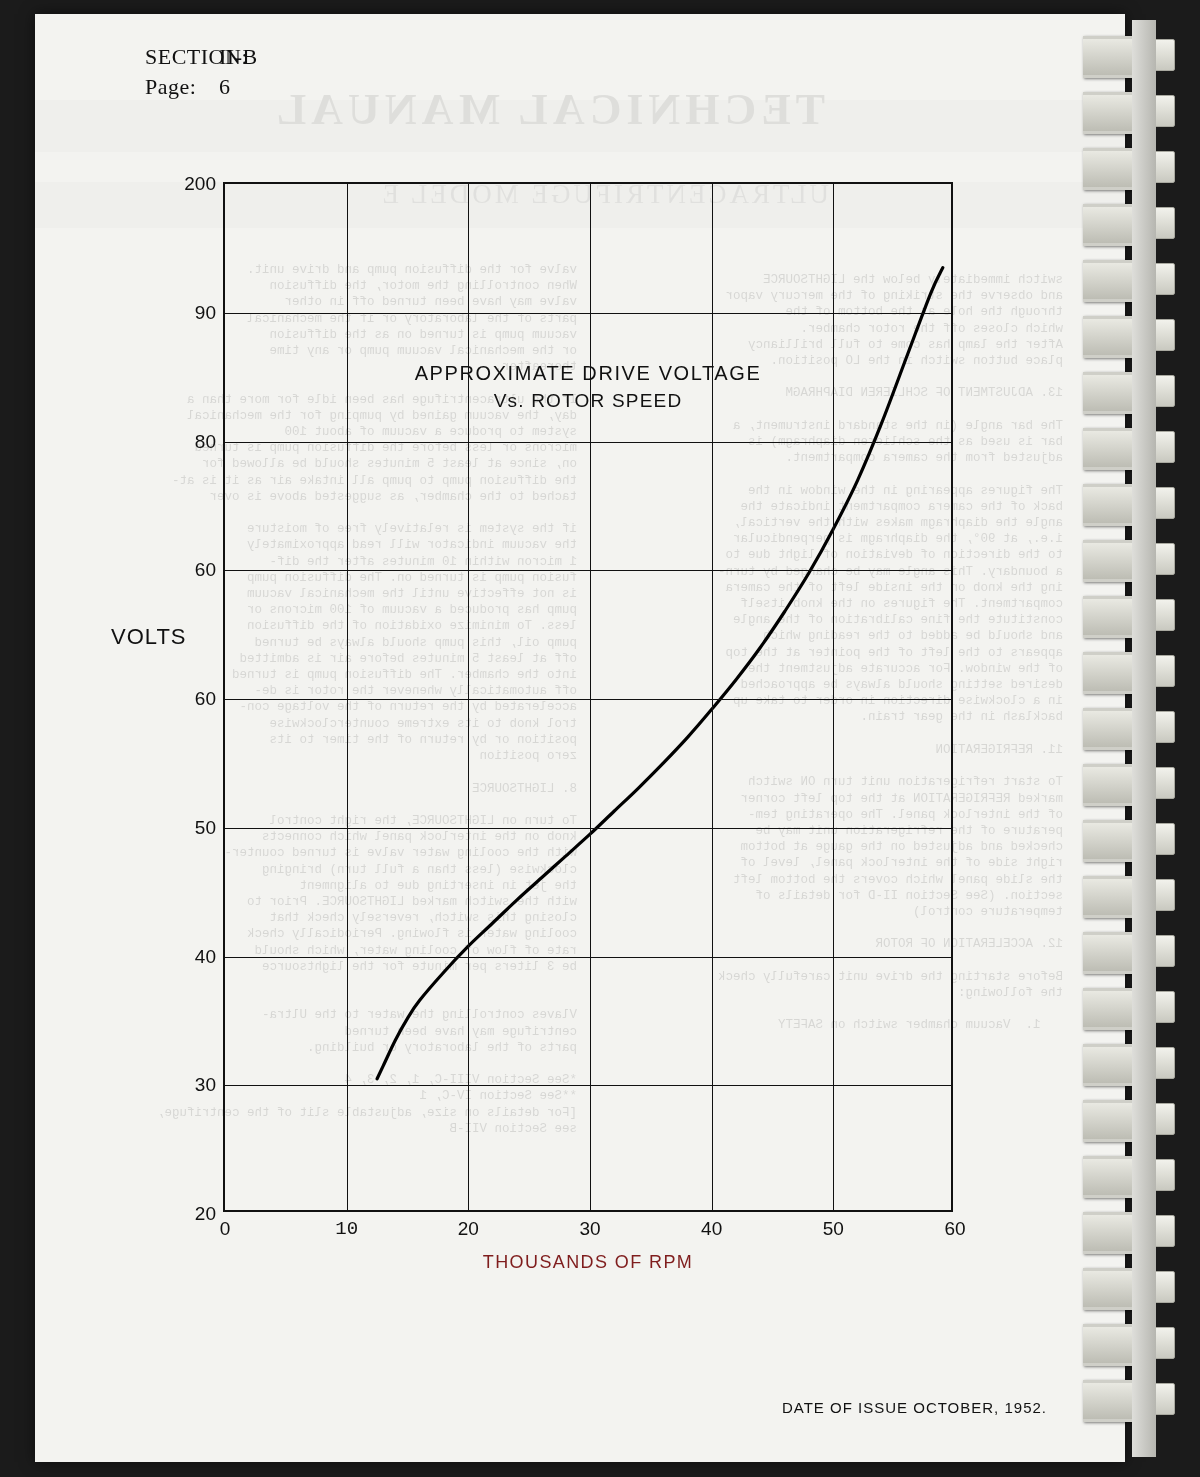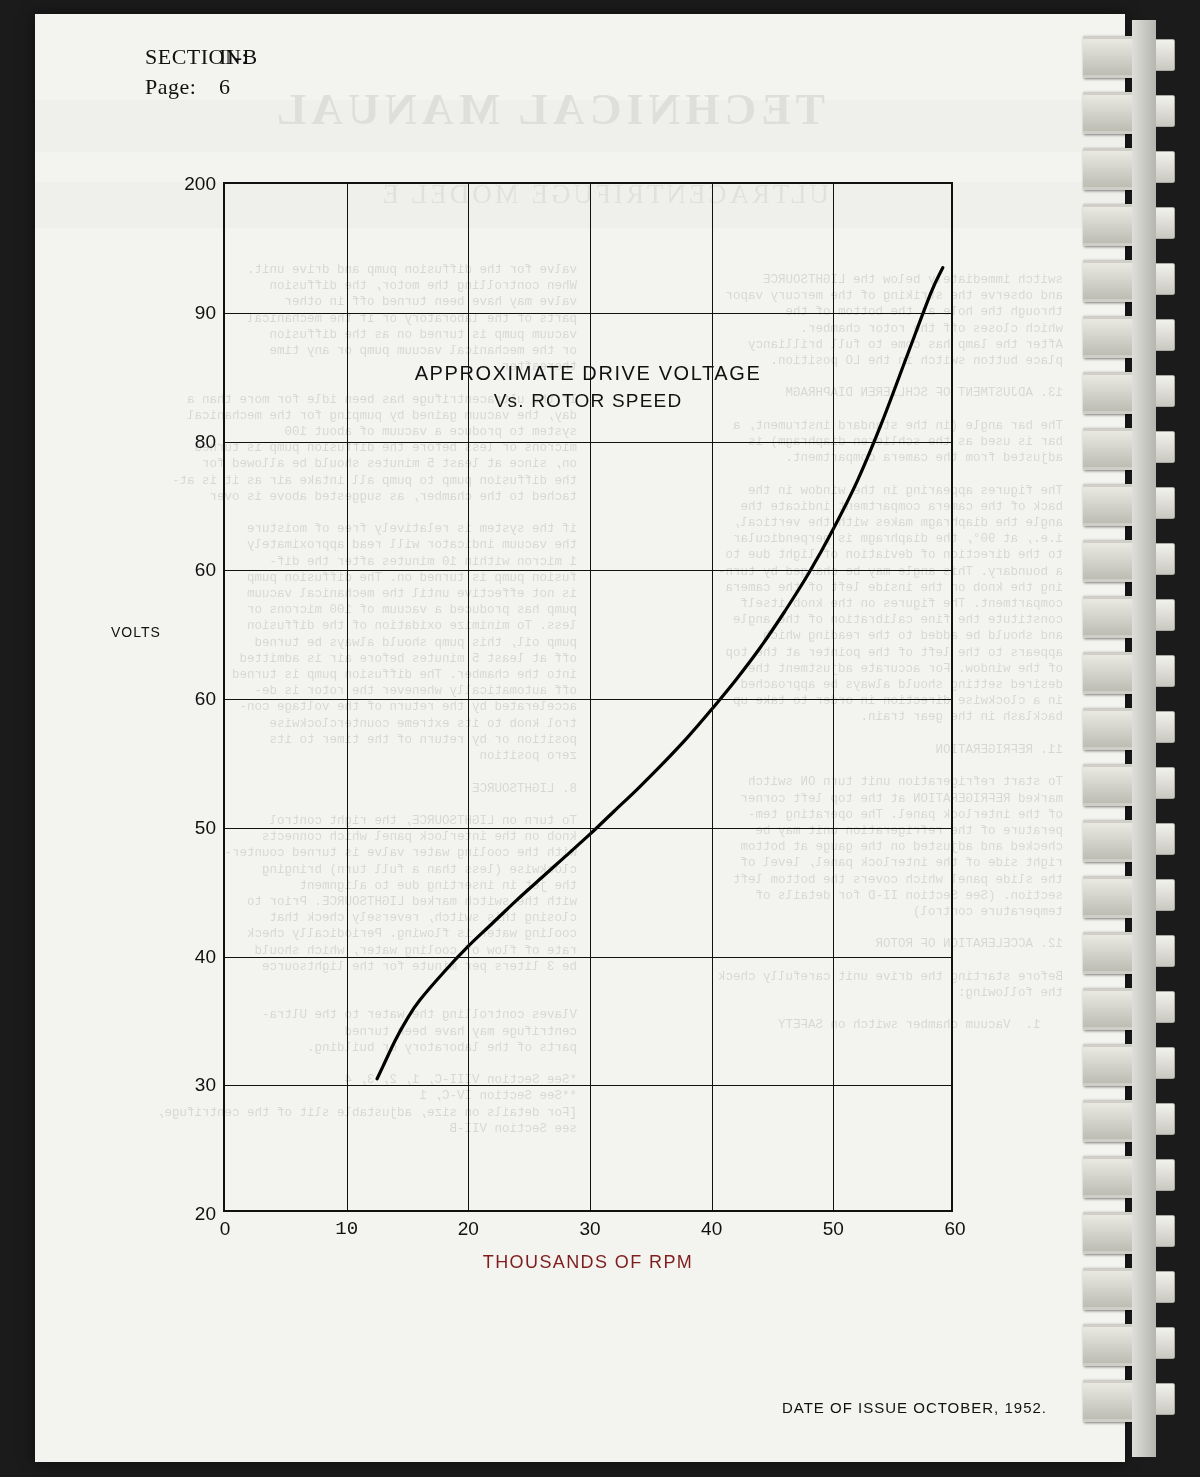--- a/index.html
+++ b/index.html
@@ -70,21 +70,21 @@
     font-family:"Liberation Sans", sans-serif;
     font-size:19px;color:#111;white-space:nowrap;
   }
   .xlab{
     position:absolute;top:100%;margin-top:8px;
     transform:translateX(-50%);
     font-size:19px;color:#111;
   }
   .axis-title-y{
     position:absolute;left:-72px;top:458px;
-    font-size:14px;letter-spacing:1px;color:#111;
+    font-size:22px;letter-spacing:1px;color:#111;
   }
   .axis-title-x{
     position:absolute;left:40px;width:730px;top:1086px;
     text-align:center;font-size:18px;letter-spacing:1.4px;color:#7f1d1d;
   }
   .intitle{
     position:absolute;left:40px;width:730px;top:196px;
     text-align:center;color:#111;
   }
   .intitle .l1{font-size:20px;letter-spacing:1.6px;}

